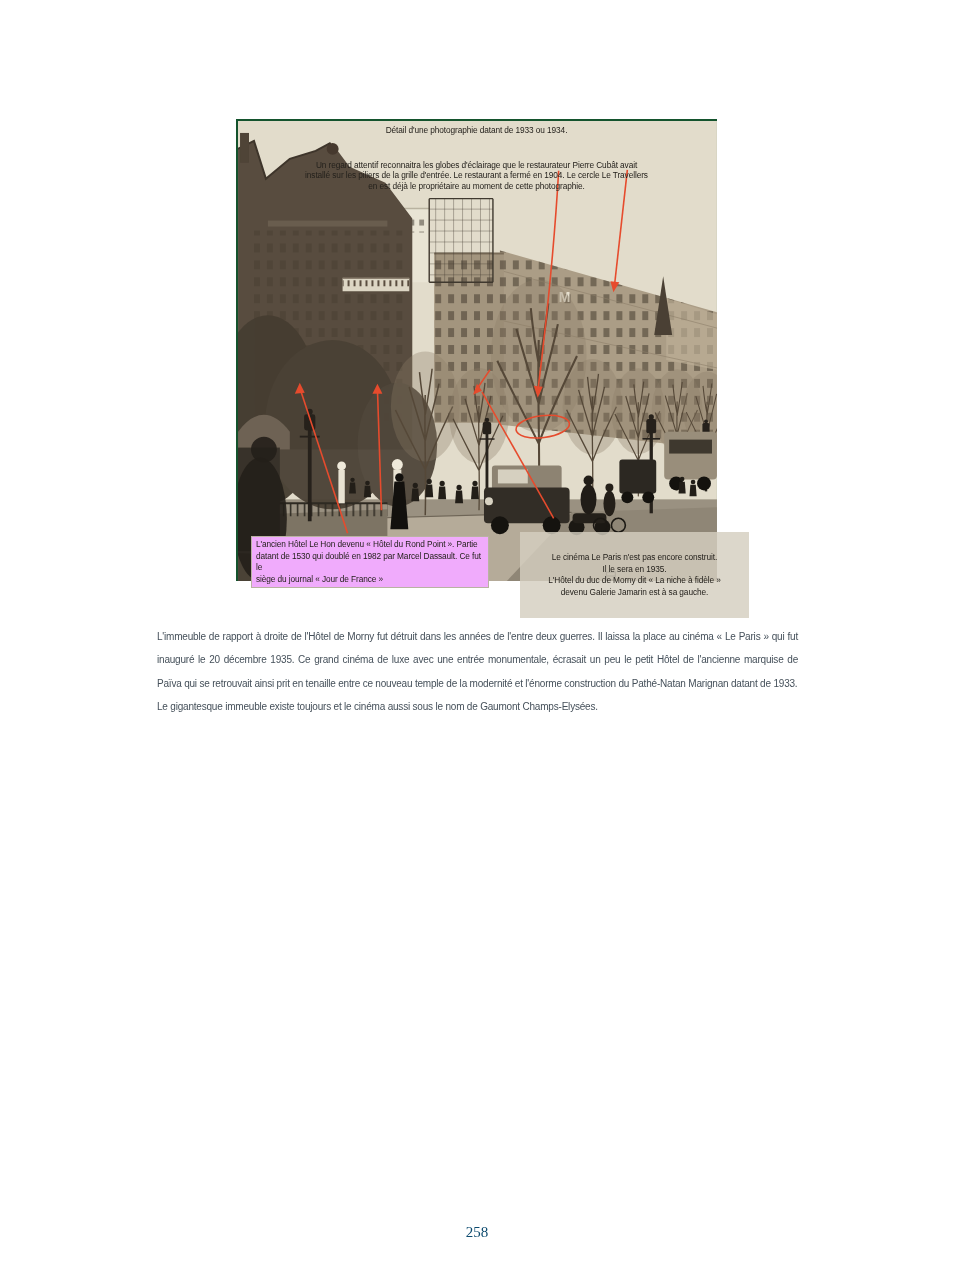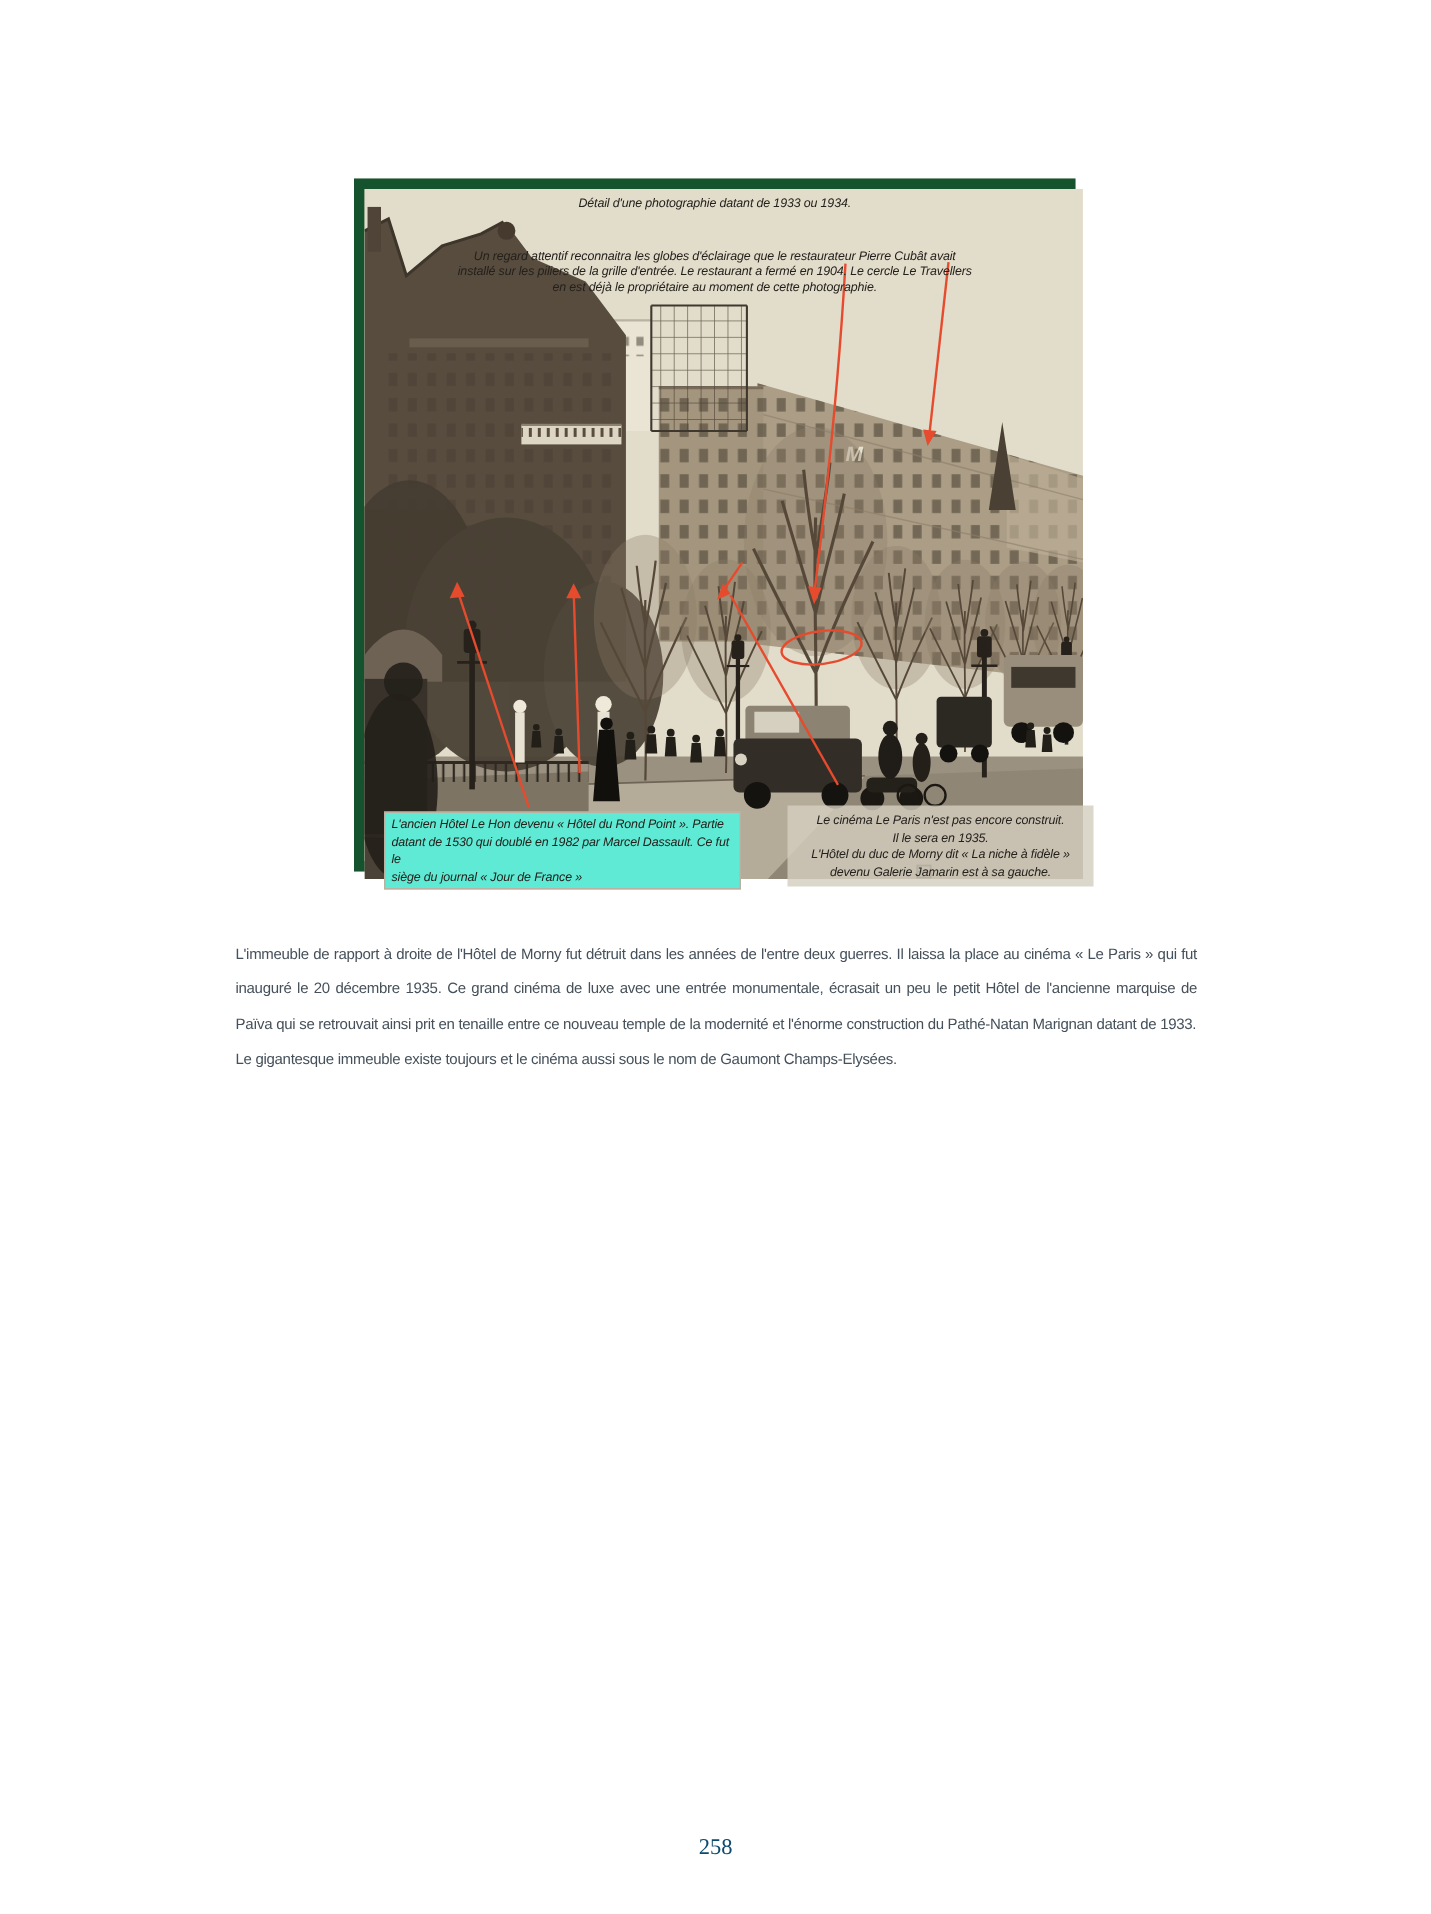--- a/index.html
+++ b/index.html
@@ -1,29 +1,29 @@
 <!DOCTYPE html>
 <html><head>
 <meta charset="utf-8">
 <style>
   html,body{margin:0;padding:0;background:#ffffff;}
   .page{position:relative;width:954px;height:1276px;background:#ffffff;overflow:hidden;
         font-family:"Liberation Sans",sans-serif;}
   
   .photo{position:absolute;left:236px;top:119px;width:481px;height:462px;
-         border:7px solid #14532d;box-sizing:border-box;background:#e2dccb;font-style:italic;}
+         border:2px solid #14532d;box-sizing:border-box;background:#e2dccb;}
   .photo svg{position:absolute;left:0;top:0;}
   .cap{position:absolute;color:#24211c;font-size:8.3px;line-height:10.4px;
        letter-spacing:-0.1px;z-index:5;}
   .cap-top{left:0;right:0;text-align:center;}
-  .cap-box-left{left:13px;top:415px;width:238px;background:#5eead4;
+  .cap-box-left{left:13px;top:415px;width:238px;background:#f0abfc;
                 border:1px solid #b9b2a2;padding:2px 4px;text-align:left;
                 box-sizing:border-box;line-height:11.6px;}
-  .cap-box-right{left:282px;top:411px;width:204px;background:rgba(212,206,192,0.82);
-                 padding:4px 2px;text-align:center;box-sizing:border-box;line-height:11.6px;}
+  .cap-box-right{left:282px;top:411px;width:229px;background:rgba(212,206,192,0.82);
+                 padding:20px 2px;text-align:center;box-sizing:border-box;line-height:11.6px;}
   
   .body-text{position:absolute;left:157px;top:625px;width:641px;color:#45505a;}
   .body-text p{margin:0;font-size:10px;line-height:23.4px;letter-spacing:-0.2px;
                text-align:justify;}
   
   .page-number{position:absolute;left:0;top:1224px;width:954px;text-align:center;
                font-family:"Liberation Serif",serif;font-size:15px;color:#0c4a6e;}
 </style>
 </head>
 <body>

